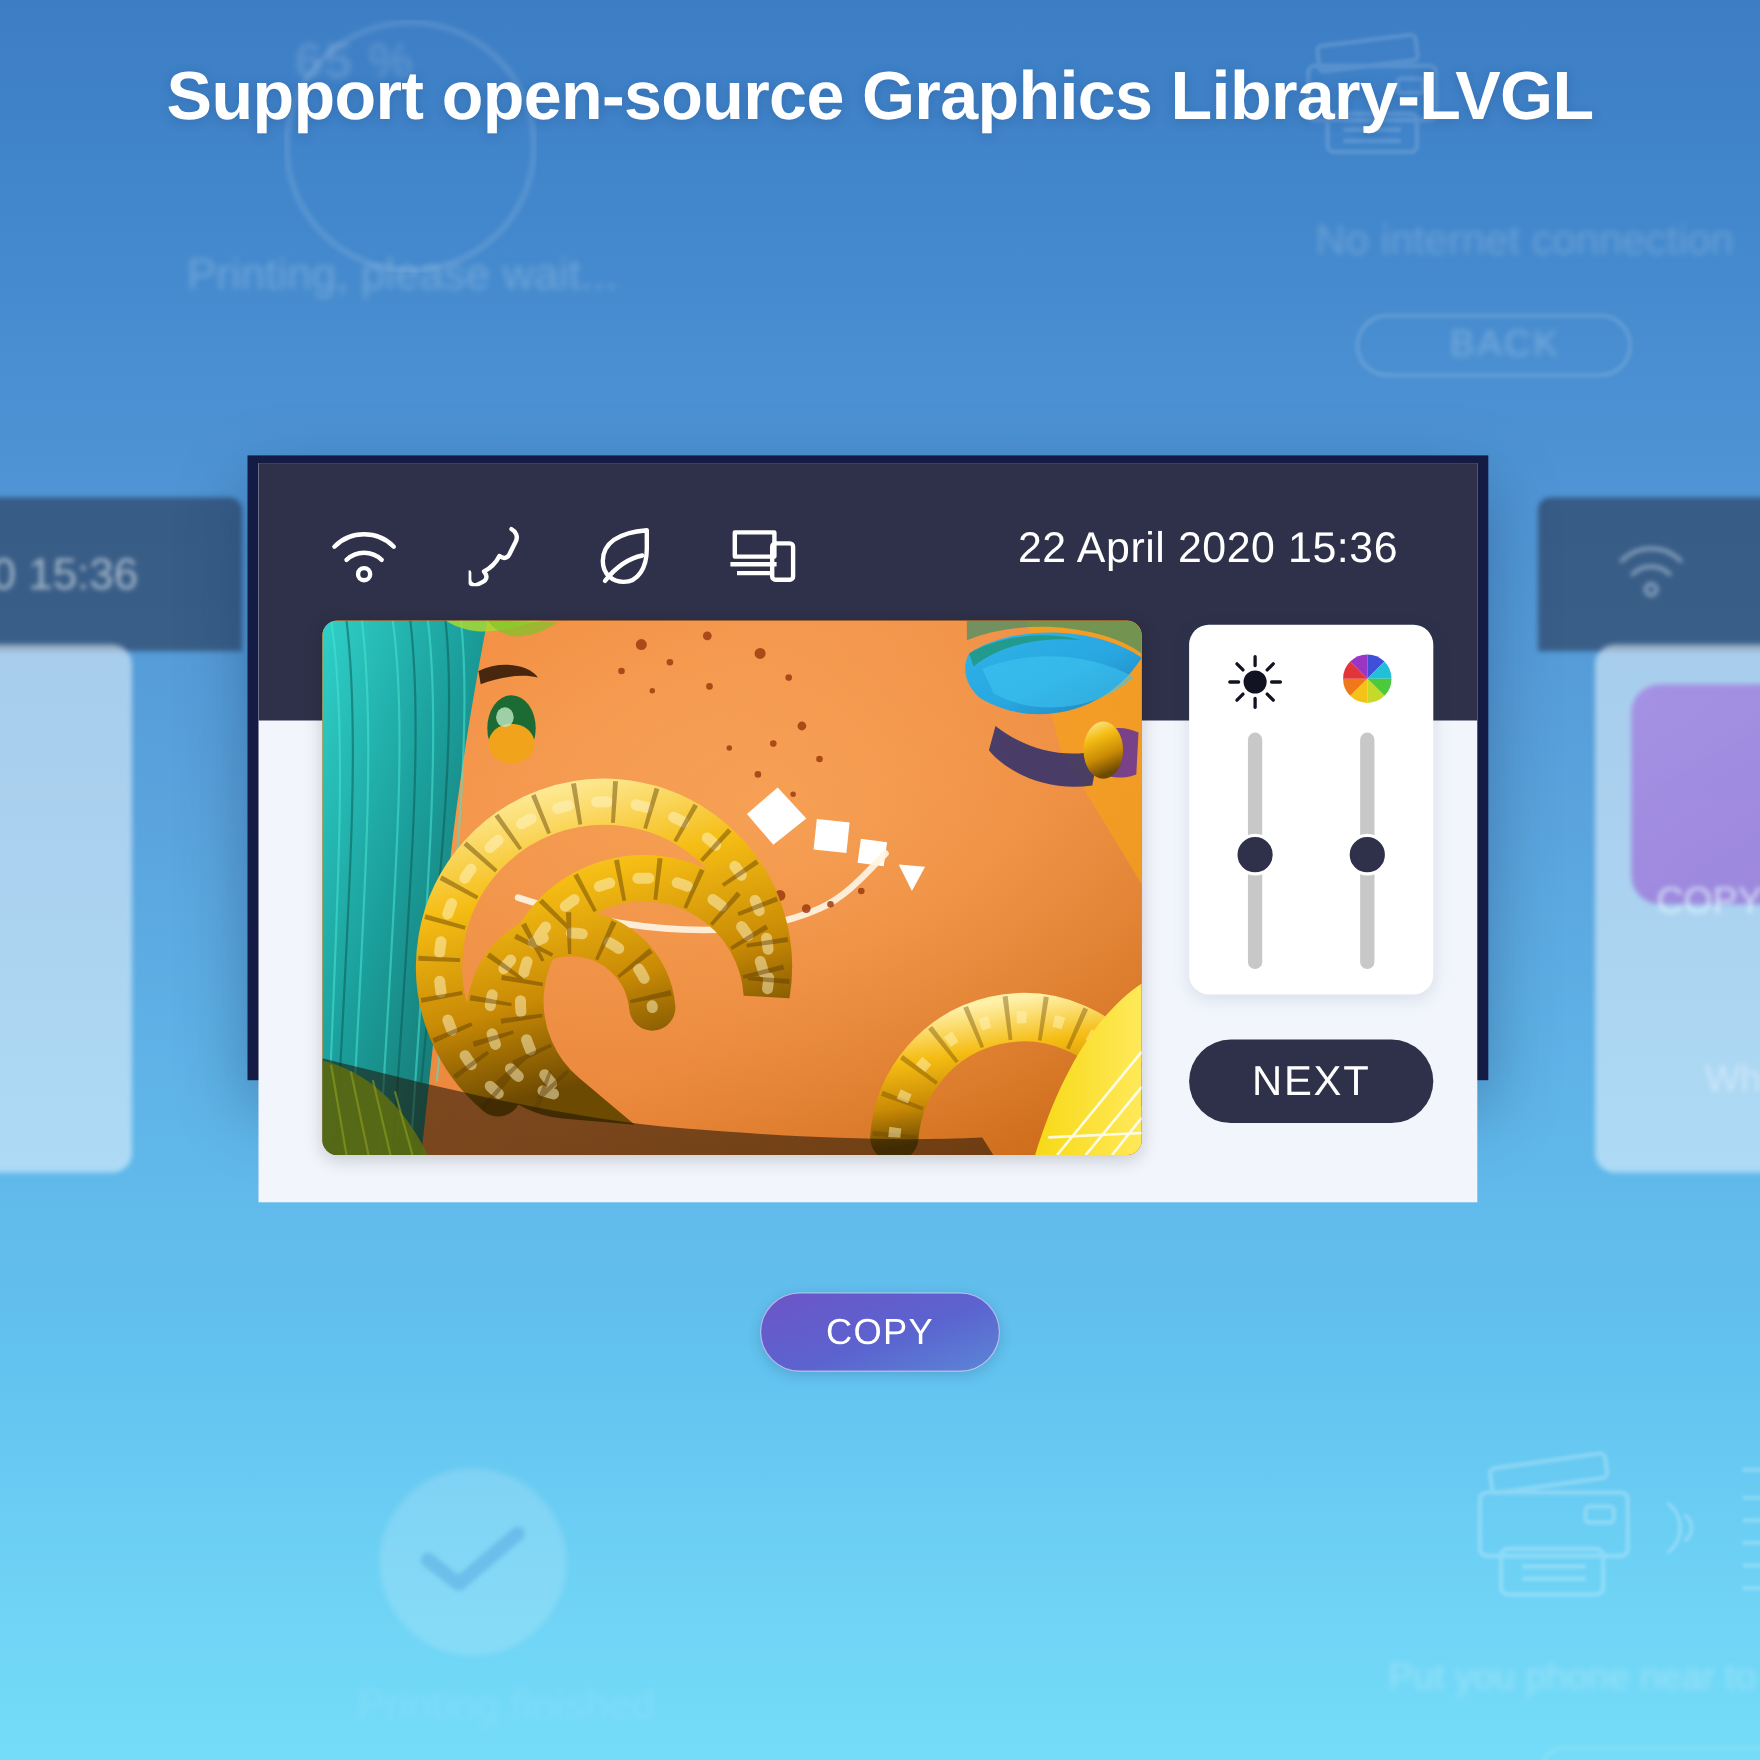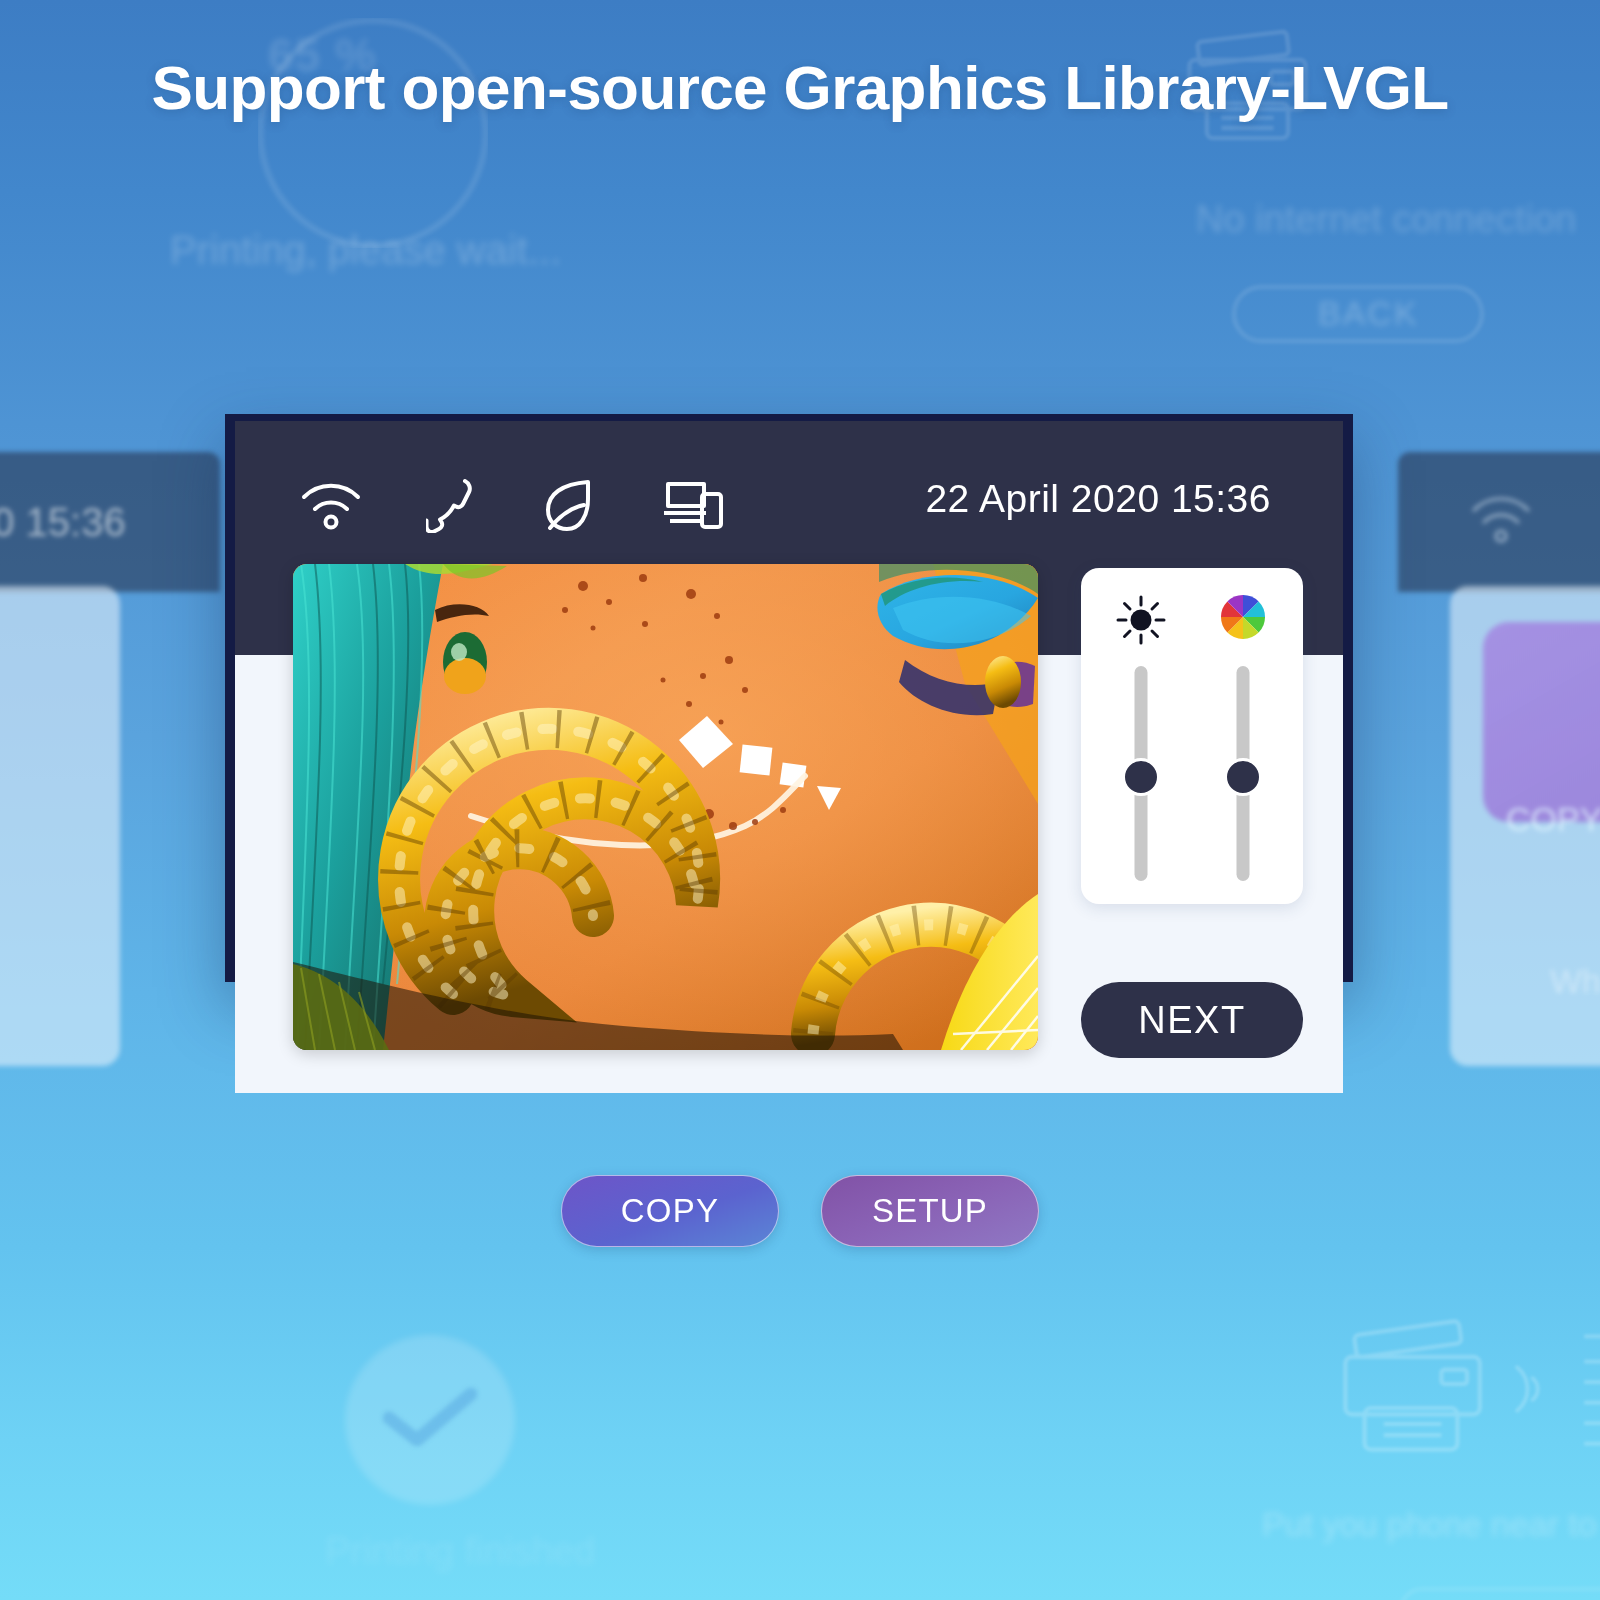--- a/index.html
+++ b/index.html
@@ -156,21 +156,20 @@
   .sl-knob.b2 { top:190px; }
 
   
   .next-btn {
     position:absolute; left:846px; top:524px; width:222px; height:76px;
     background:#2e3149; border-radius:38px;
     display:flex; align-items:center; justify-content:center;
     color:#ffffff; font-size:38px; letter-spacing:1.6px;
     cursor:pointer; border:none;
     font-family:"Liberation Sans", sans-serif;
-    margin-top:37px;
   }
 
   
   .pills {
     position:absolute; left:0; top:1175px; width:1600px;
     display:flex; justify-content:center; gap:42px;align-items:flex-end;
   }
   .pill {
     width:218px; height:72px; border-radius:36px;
     border:1.5px solid rgba(255,255,255,0.55);
@@ -490,14 +489,13 @@
         <div class="sl-knob b2"></div>
       </div>
     </div>
 
     <button class="next-btn">NEXT</button>
   </div>
 </div>
 
 <div class="pills">
   <div class="pill copy">COPY</div>
-  <div class="pill setup">SETUP</div>
 </div>
 
 </body></html>

